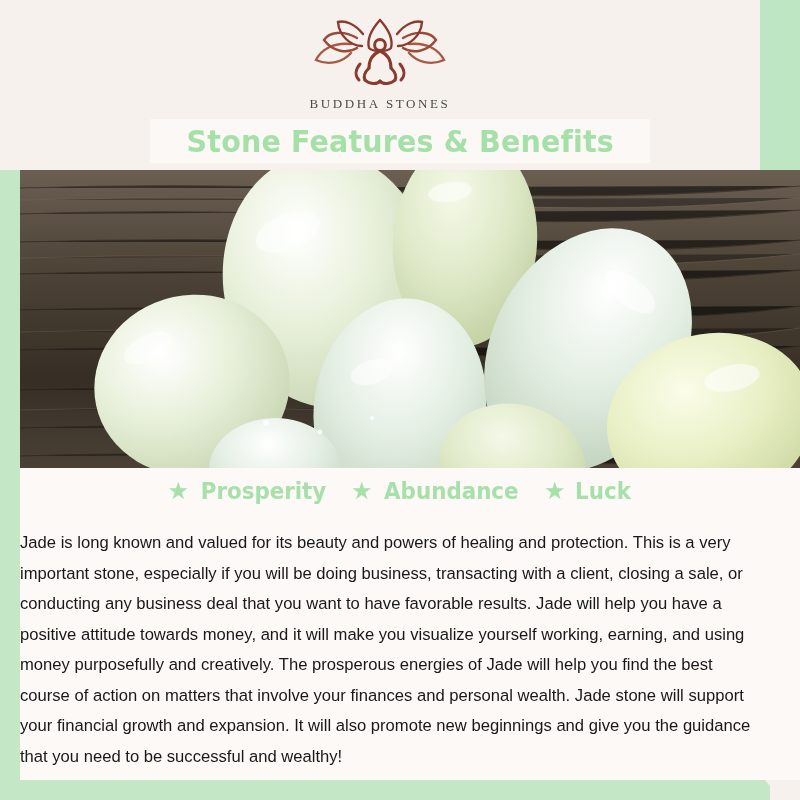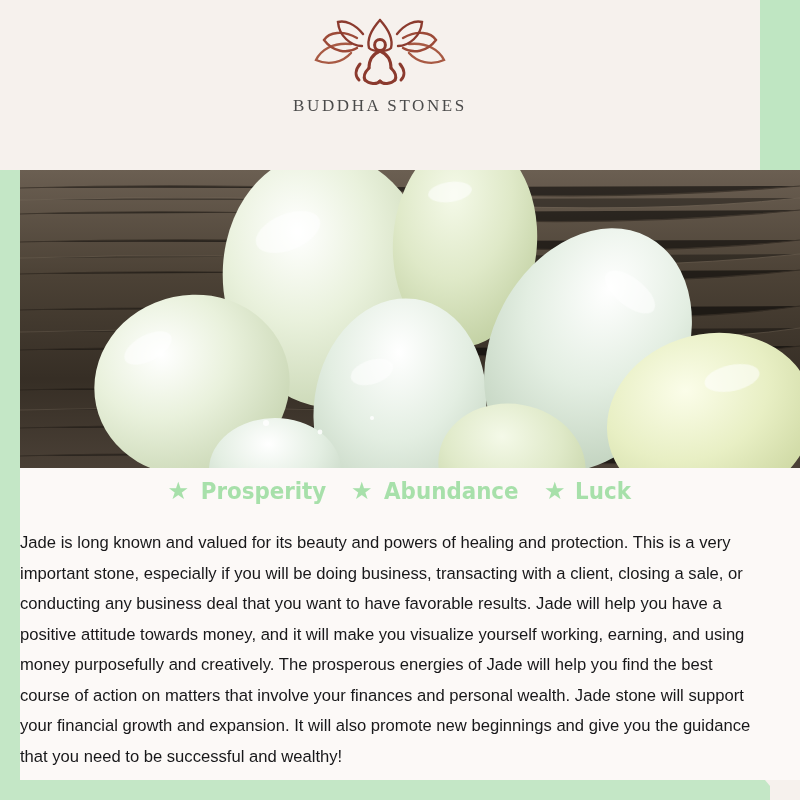--- a/index.html
+++ b/index.html
@@ -53,21 +53,21 @@
     position: absolute;
     top: 18px; left: 0; width: 760px;
     display: flex; flex-direction: column;
     align-items: center;
     z-index: 4;
   }
   .lotus { display: block; }
   .brand-name {
     margin-top: 2px;
     font-family: "Liberation Serif", serif;
-    font-size: 17px;
+    font-size: 13px;
     letter-spacing: 2.6px;
     color: #4a4a4a;
     font-weight: 400;
   }
 
   
   .title-band {
     position: absolute;
     top: 119px; left: 150px;
     width: 500px; height: 44px;
@@ -204,20 +204,23 @@
           <path d="M60 62 C64 66 72 67 75 63"></path>
           <path d="M90 62 C86 66 78 67 75 63"></path>
           <path d="M55 46 C50 52 50 58 54 62"></path>
           <path d="M95 46 C100 52 100 58 96 62"></path>
         </g>
       </svg>
     </span>
     <span class="brand-name">BUDDHA STONES</span>
   </div>
 
+  <div class="title-band">
+    <span class="title-text">Stone Features &amp; Benefits</span>
+  </div>
 
   <div class="photo">
     <svg viewBox="0 0 780 298" preserveAspectRatio="none" xmlns="http://www.w3.org/2000/svg">
       <defs>
         <linearGradient id="wood" x1="0" y1="0" x2="0" y2="1">
           <stop offset="0%" stop-color="#6b5f52"></stop>
           <stop offset="35%" stop-color="#4c4236"></stop>
           <stop offset="70%" stop-color="#362e25"></stop>
           <stop offset="100%" stop-color="#4a4036"></stop>
         </linearGradient>

